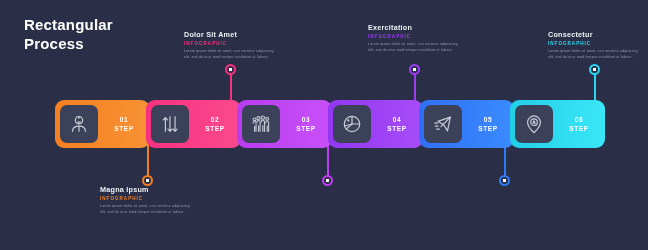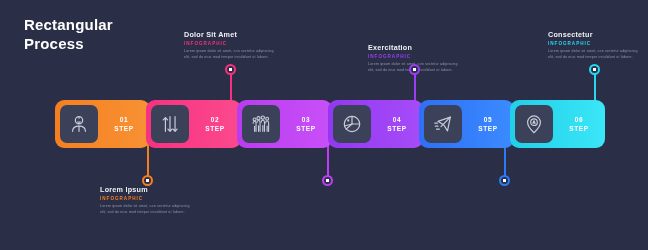--- a/index.html
+++ b/index.html
@@ -68,33 +68,33 @@
   <div class="title">
     <div>Rectangular</div>
     <div>Process</div>
   </div>
 
   <div class="caption" style="left:184px; top:31px;">
     <div class="cap-title">Dolor Sit Amet</div>
     <div class="cap-sub" style="color:#f7317f">INFOGRAPHIC</div>
     <div class="cap-body">Lorem ipsum dolor sit amet, con sectetur adipiscing elit, sed do eius mod tempor incididunt ut labore.</div>
   </div>
-  <div class="caption" style="left:368px; top:44px;">
+  <div class="caption" style="left:368px; top:24px;">
     <div class="cap-title">Exercitation</div>
     <div class="cap-sub" style="color:#9b3df5">INFOGRAPHIC</div>
     <div class="cap-body">Lorem ipsum dolor sit amet, con sectetur adipiscing elit, sed do eius mod tempor incididunt ut labore.</div>
   </div>
   <div class="caption" style="left:548px; top:31px;">
     <div class="cap-title">Consectetur</div>
     <div class="cap-sub" style="color:#27d8ef">INFOGRAPHIC</div>
     <div class="cap-body">Lorem ipsum dolor sit amet, con sectetur adipiscing elit, sed do eius mod tempor incididunt ut labore.</div>
   </div>
 
   <div class="caption" style="left:100px; top:186px;">
-    <div class="cap-title">Lorem Ipsum</div>
+    <div class="cap-title">Magna Ipsum</div>
     <div class="cap-sub" style="color:#f57f20">INFOGRAPHIC</div>
     <div class="cap-body">Lorem ipsum dolor sit amet, con sectetur adipiscing elit, sed do eius mod tempor incididunt ut labore.</div>
   </div>
 
   <div class="conn" style="left:147px; top:140px; height:40px; background:#f57f20;"></div>
   <div class="ring" style="left:142px; top:175px; color:#f57f20;">
       <i></i>
     </div>
 
   <div class="conn" style="left:230px; top:70px; height:34px; background:#f7317f;"></div>

